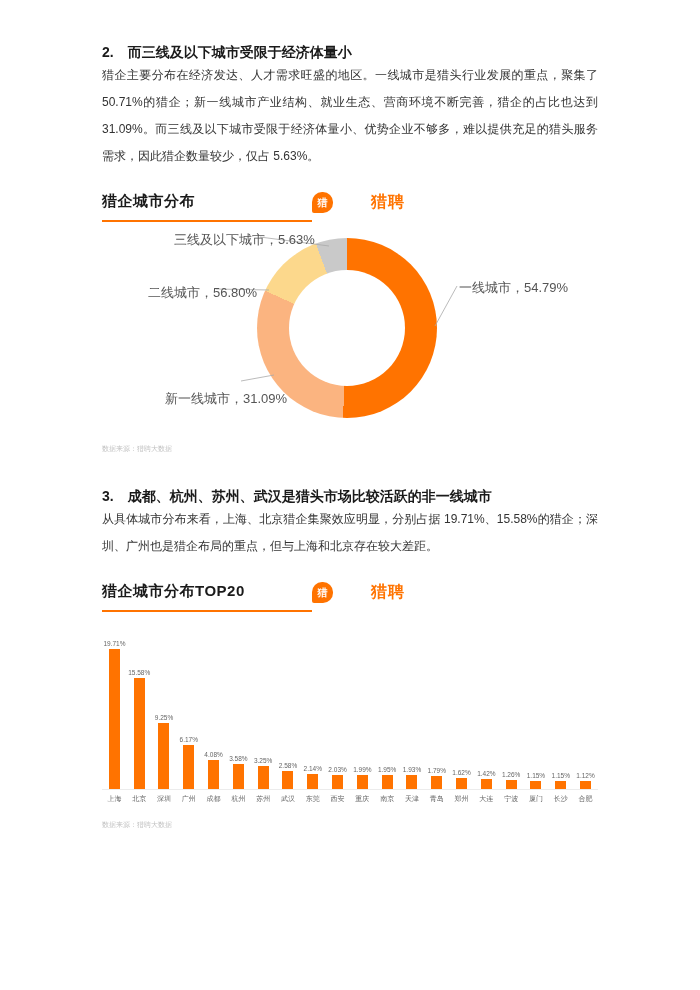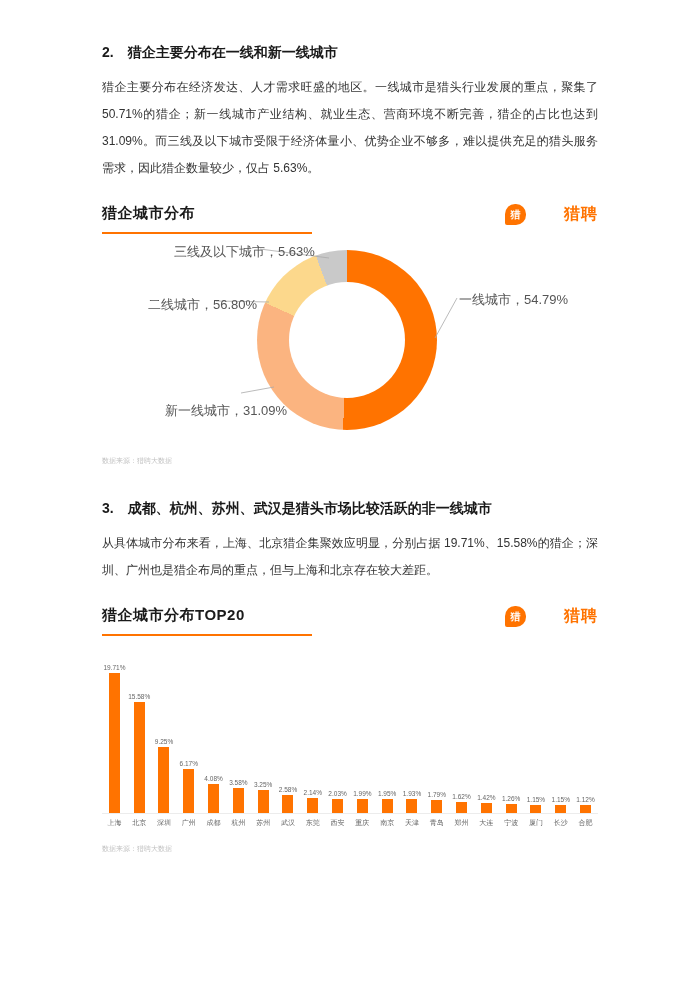--- a/index.html
+++ b/index.html
@@ -3,24 +3,24 @@
 <meta charset="utf-8">
 <style>
   * { margin:0; padding:0; box-sizing:border-box; }
   html,body { background:#ffffff; }
   body { font-family:"Liberation Sans","DejaVu Sans",sans-serif; }
   .page { width:700px; height:990px; background:#fff; overflow:hidden; position:relative; }
   .content { padding:44px 102px 0 102px; }
 
   .section-heading { display:flex; align-items:baseline; font-size:14px; font-weight:bold; color:#1a1a1a; }
   .section-heading .num { margin-right:14px; }
-  .para { margin-top:12px; font-size:12px; line-height:27px; color:#333; text-align:justify; }
+  .para { margin-top:0; font-size:12px; line-height:27px; color:#333; text-align:justify; }
 
   .chart-card { margin-top:22px; }
-  .chart-header { display:flex; justify-content:space-between; align-items:flex-start; }
+  .chart-header { display:flex; justify-content:flex-start; align-items:flex-start; }
   .chart-title-wrap { width:210px; border-bottom:2px solid #FF7300; padding-bottom:9px; }
   .chart-title { font-size:15px; font-weight:bold; color:#1a1a1a; letter-spacing:0.5px; }
   .logo { display:flex; align-items:center; gap:5px; }
   .logo-icon { width:21px; height:21px; background:#FF7300; border-radius:10px 10px 10px 2px;
                display:flex; align-items:center; justify-content:center; color:#fff; font-size:10px; font-weight:bold; }
   .logo-text { font-size:16px; font-weight:bold; color:#FF7300; letter-spacing:1px;margin-left:33px; }
 
   .donut-area { position:relative; width:496px; height:210px; margin-top:4px; }
   .donut-ring { position:absolute; left:155px; top:12px; width:180px; height:180px; border-radius:50%; }
   .donut-hole { position:absolute; left:32px; top:32px; width:116px; height:116px; border-radius:50%; background:#fff; }
@@ -42,21 +42,21 @@
   .source-bottom { margin-top:16px; }
 </style>
 </head>
 <body>
 
 <div class="page">
   <div class="content">
 
     <div class="section-heading">
       <span class="num">2.</span>
-      <span>猎企主要分布在一线和新一线城市</span>
+      <span>而三线及以下城市受限于经济体量小</span>
     </div>
     <p class="para">猎企主要分布在经济发达、人才需求旺盛的地区。一线城市是猎头行业发展的重点，聚集了 50.71%的猎企；新一线城市产业结构、就业生态、营商环境不断完善，猎企的占比也达到 31.09%。而三线及以下城市受限于经济体量小、优势企业不够多，难以提供充足的猎头服务需求，因此猎企数量较少，仅占 5.63%。</p>
 
     <div class="chart-card">
       <div class="chart-header">
         <div class="chart-title-wrap">
           <span class="chart-title">猎企城市分布</span>
         </div>
         <div class="logo">
           <span class="logo-icon">猎</span>

